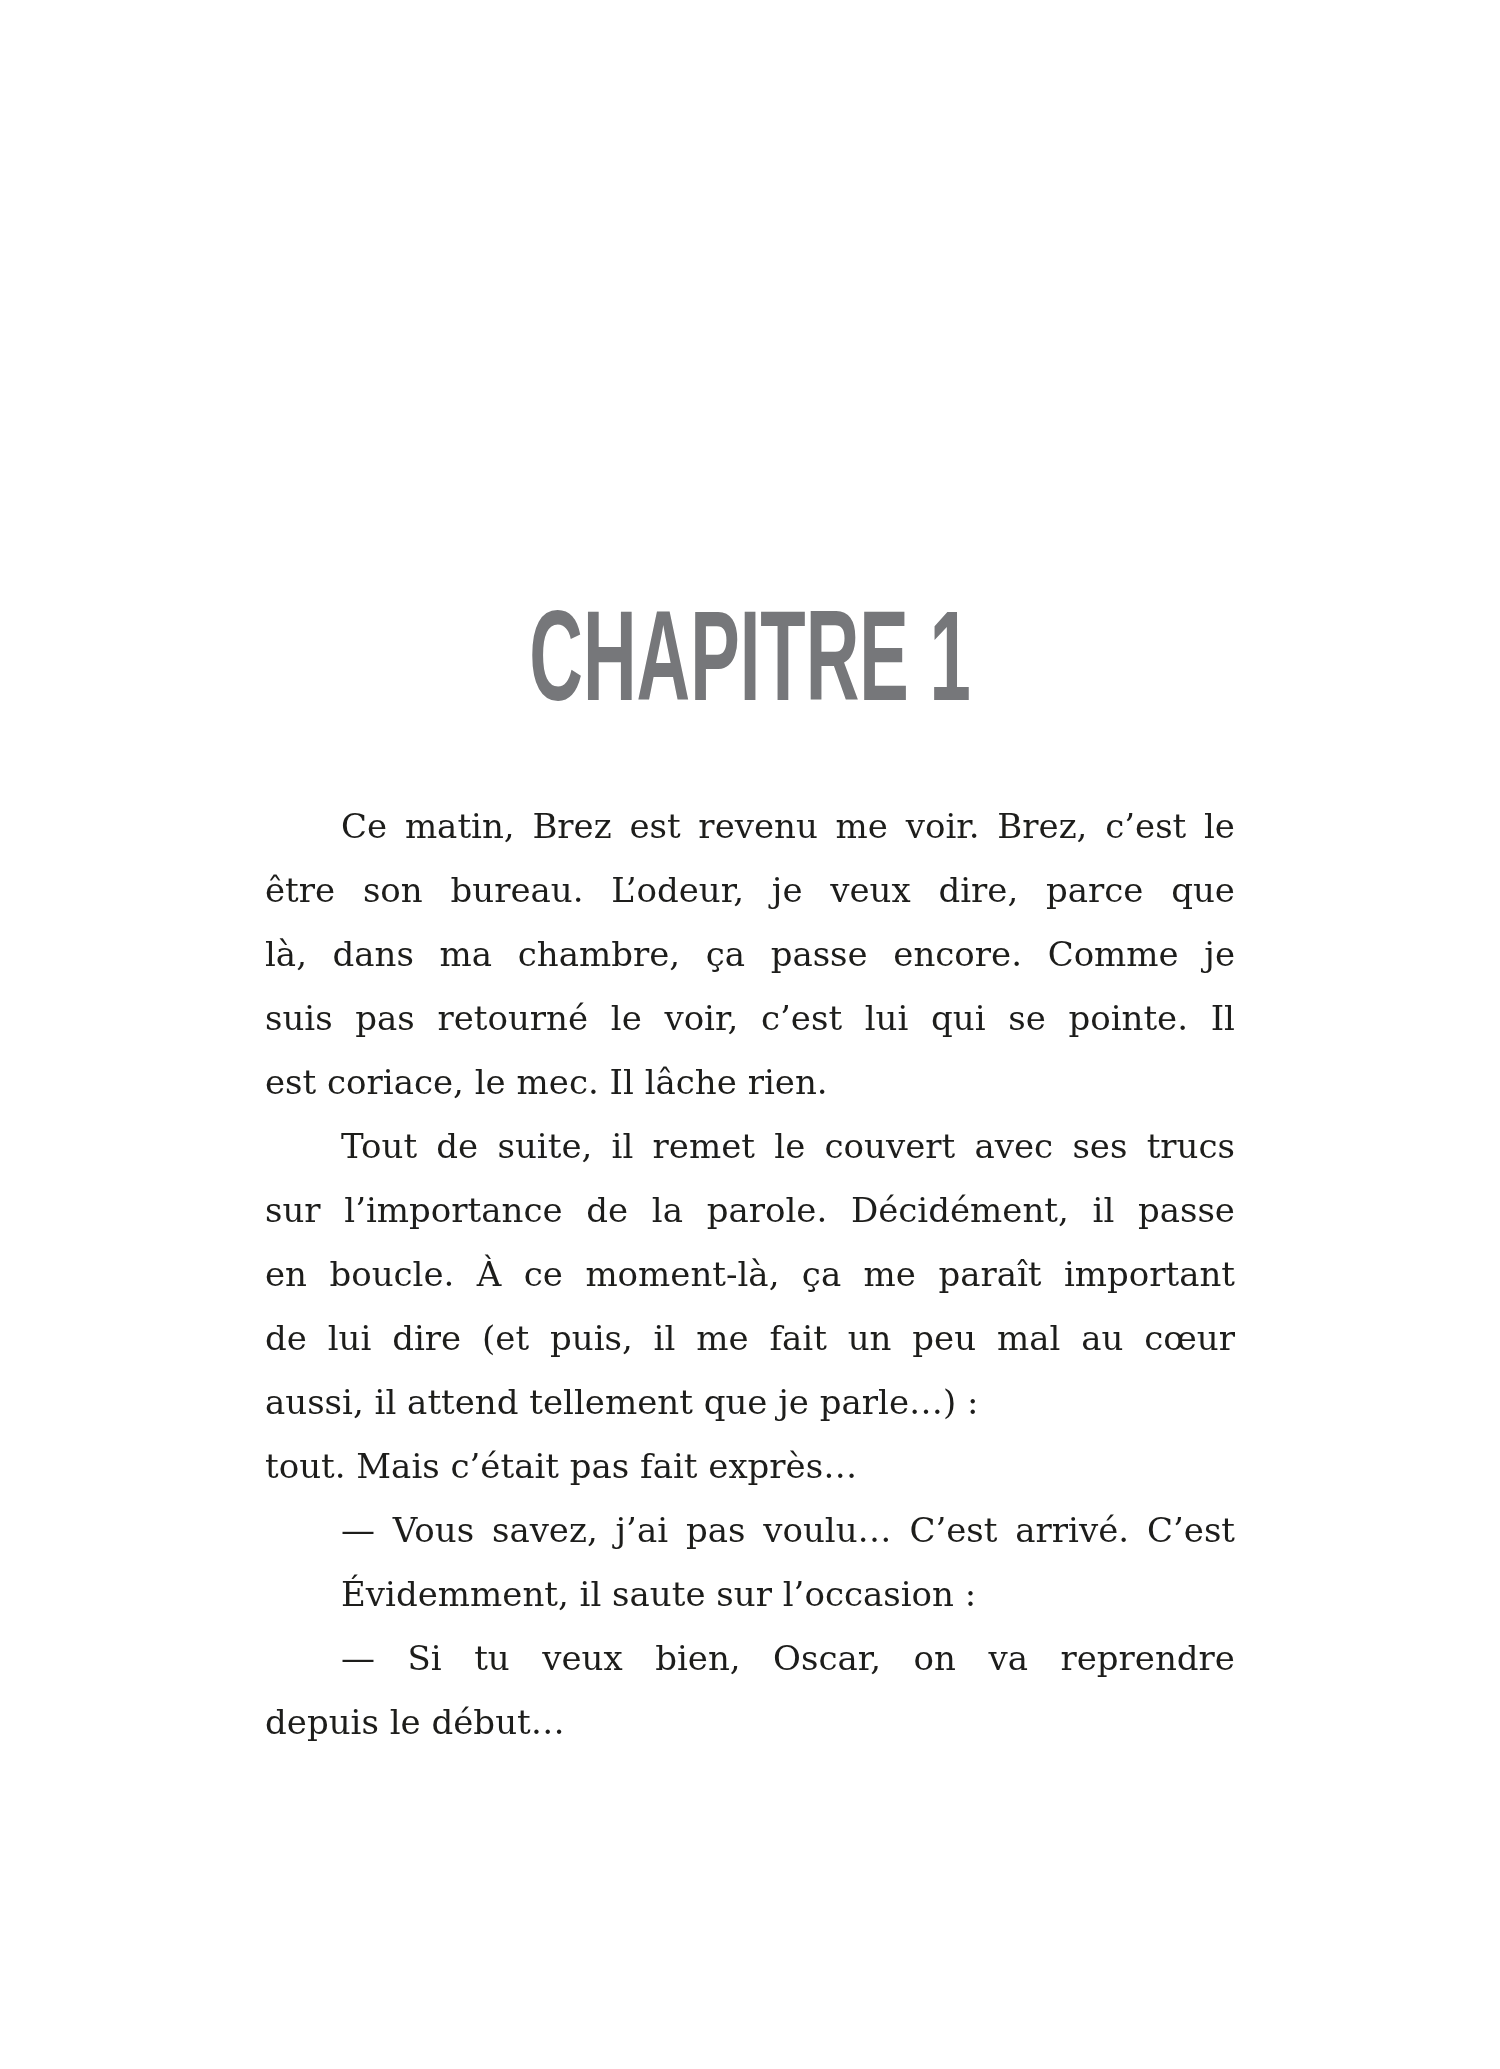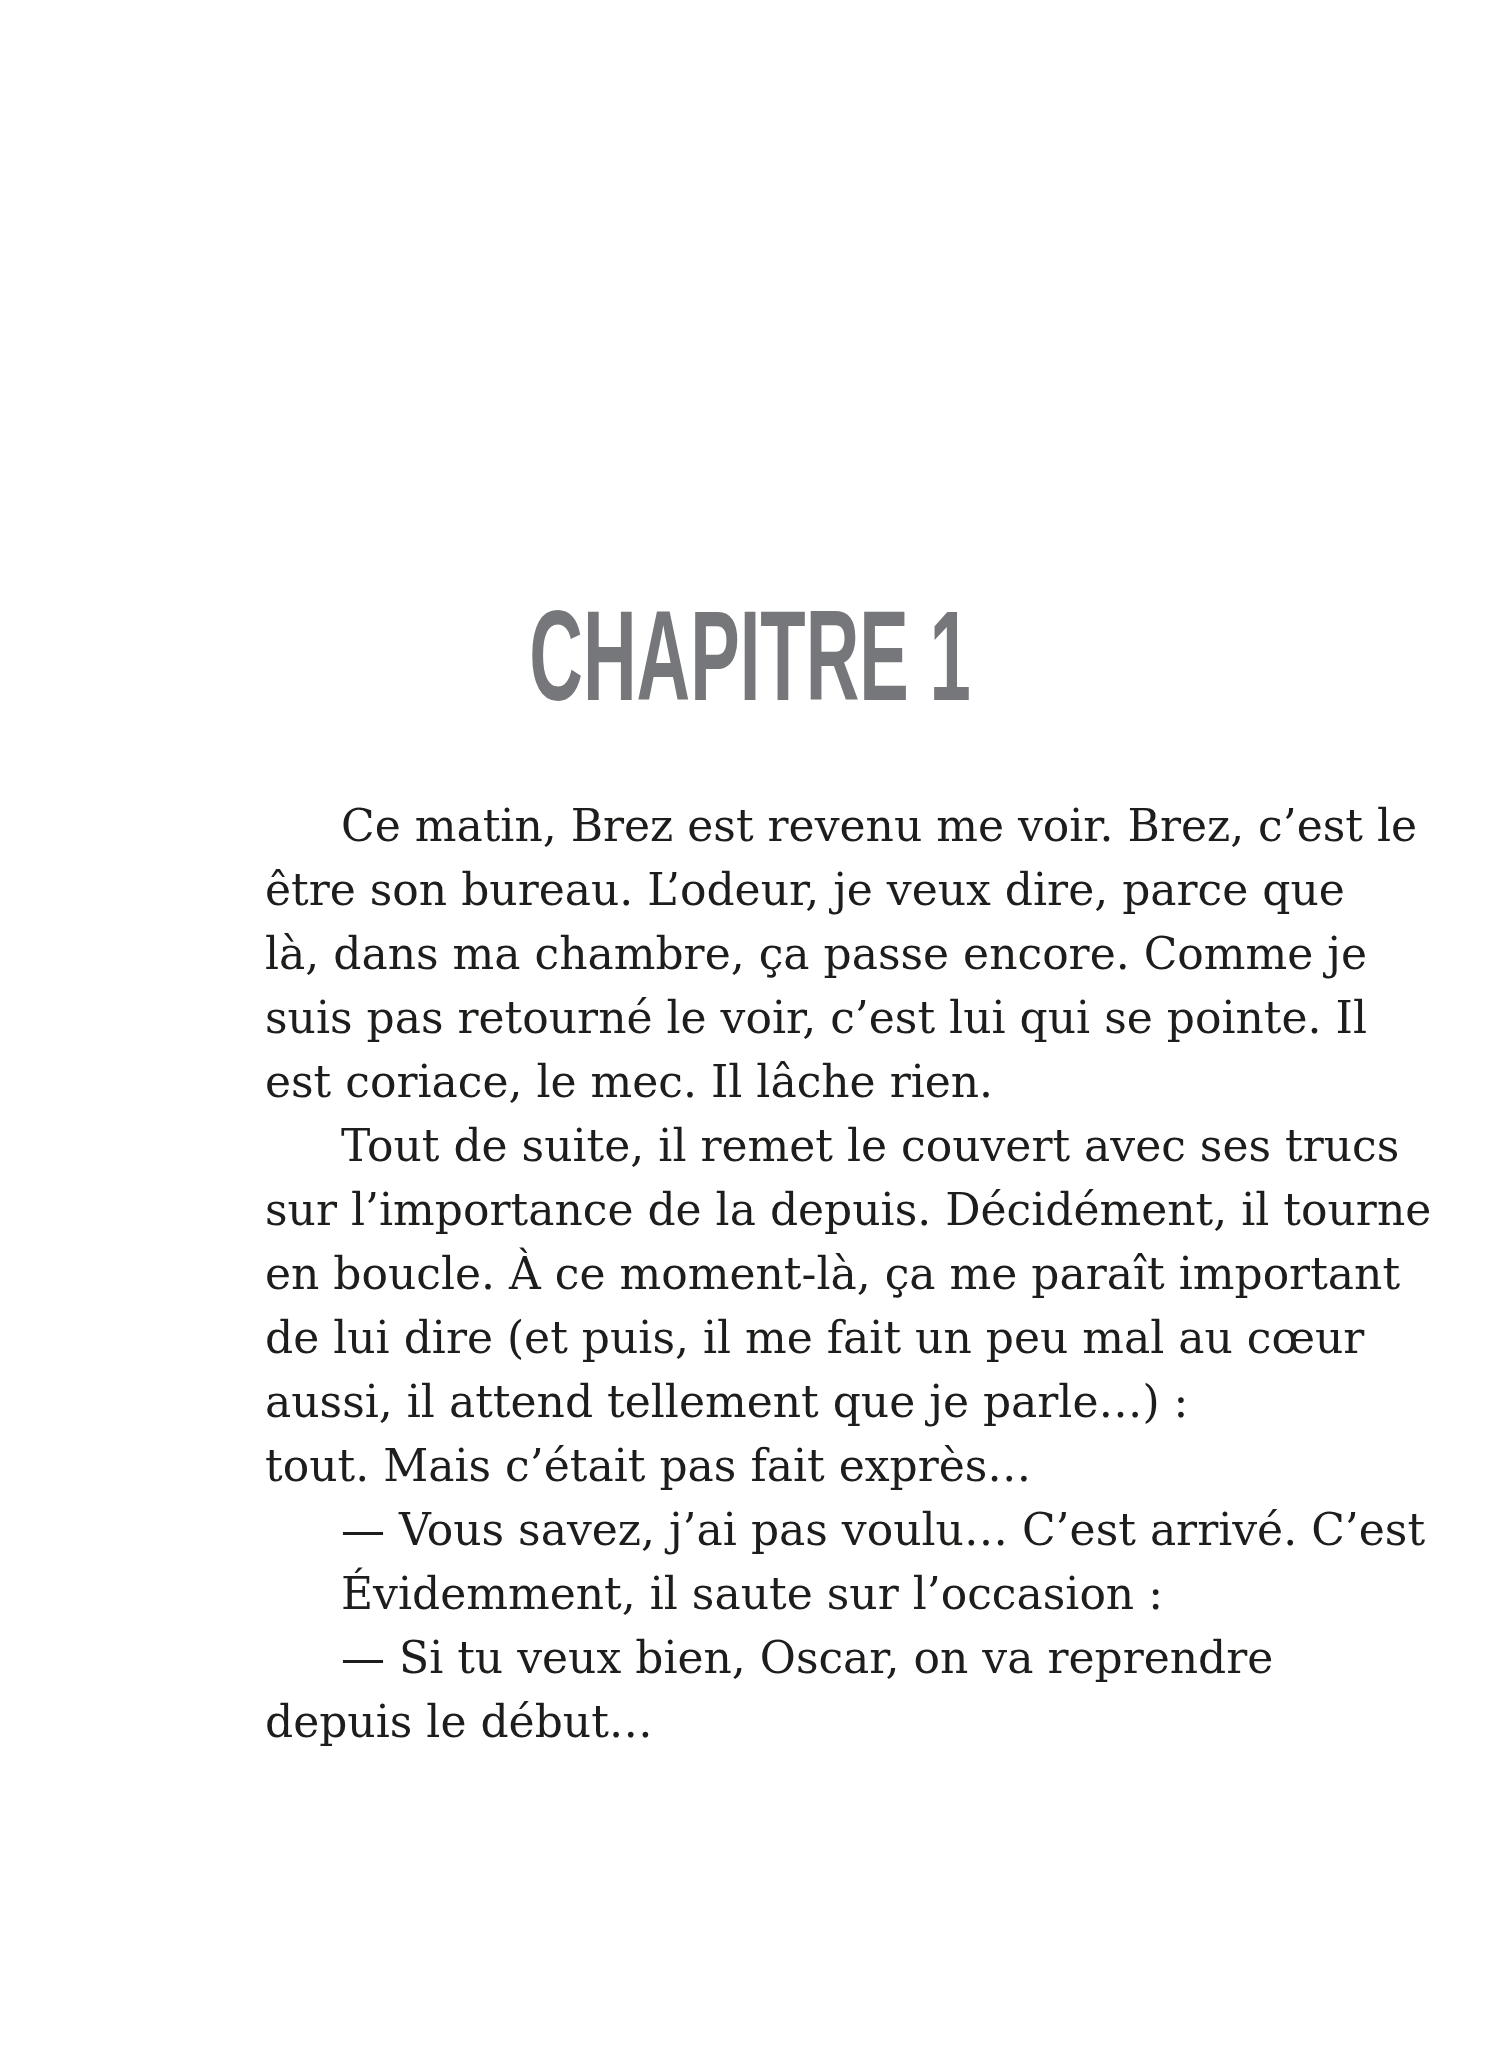--- a/index.html
+++ b/index.html
@@ -35,21 +35,21 @@
   .body-text {
     position: absolute;
     left: 265px;
     top: 794px;
     width: 970px;
     color: #1d1d1b;
   }
   .line {
     height: 64px;
     line-height: 64px;
-    font-size: 44px;
+    font-size: 34px;
     text-align: justify;
     text-align-last: justify;
     text-justify: inter-word;
     white-space: nowrap;
   }
   .line.end {
     text-align: right;
     text-align-last: left;
   }
   .line.indent {
@@ -76,21 +76,21 @@
 <div class="page">
   <h1 class="chapter-title">CHAPITRE 1</h1>
 
   <div class="body-text">
       <div class="line indent">Ce matin, Brez est revenu me voir. Brez, c’est le</div>
       <div class="line">être son bureau. L’odeur, je veux dire, parce que</div>
       <div class="line">là, dans ma chambre, ça passe encore. Comme je</div>
       <div class="line">suis pas retourné le voir, c’est lui qui se pointe. Il</div>
       <div class="line end">est coriace, le mec. Il lâche rien.</div>
       <div class="line indent">Tout de suite, il remet le couvert avec ses trucs</div>
-      <div class="line">sur l’importance de la depuis. Décidément, il tourne</div>
+      <div class="line">sur l’importance de la parole. Décidément, il passe</div>
       <div class="line">en boucle. À ce moment-là, ça me paraît important</div>
       <div class="line">de lui dire (et puis, il me fait un peu mal au cœur</div>
       <div class="line end">aussi, il attend tellement que je parle…) :</div>
       <div class="line end">tout. Mais c’était pas fait exprès…</div>
       <div class="line indent">— Vous savez, j’ai pas voulu… C’est arrivé. C’est</div>
       <div class="line indent end">Évidemment, il saute sur l’occasion :</div>
       <div class="line indent">— Si tu veux bien, Oscar, on va reprendre</div>
       <div class="line end">depuis le début…</div>
     </div>
 

